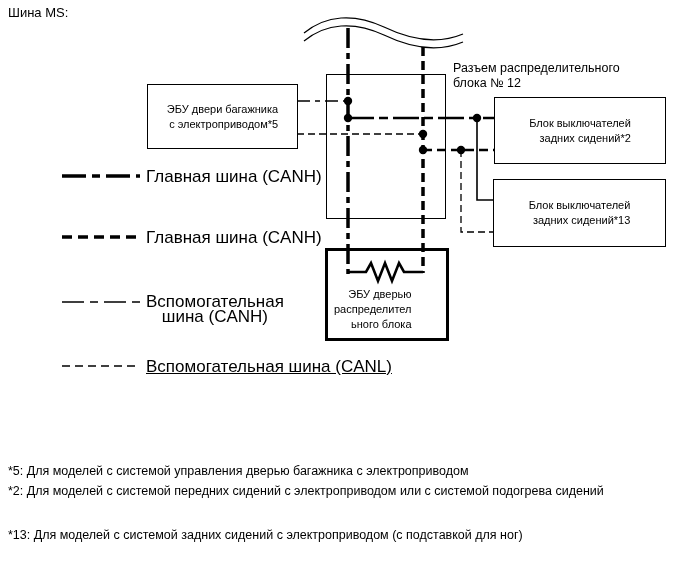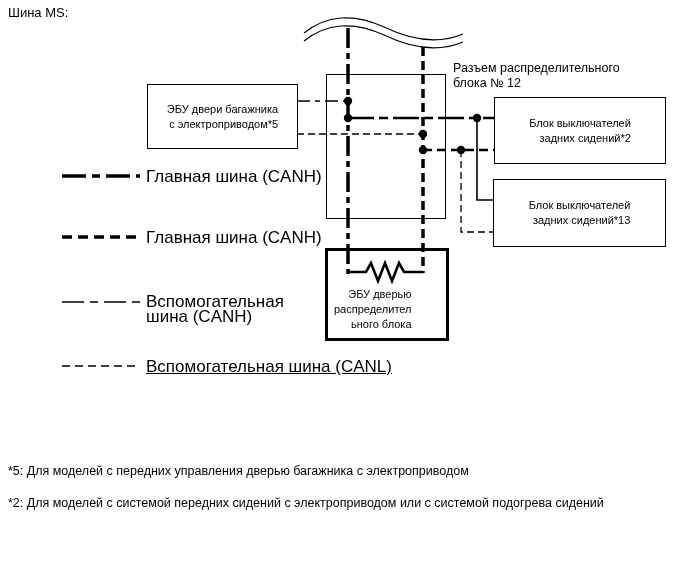--- a/index.html
+++ b/index.html
@@ -31,25 +31,25 @@
   .box-terminator{
     left:325px;top:248px;width:124px;height:93px;
     border-width:3px;
     align-items:flex-end;justify-content:flex-start;
     padding:0 0 6px 6px;
   }
   .connector-label{left:453px;top:61px;}
   .legend-label{position:absolute;left:146px;font-size:17px;line-height:15px;white-space:pre-line;}
   .ll-1{top:169px;}
   .ll-2{top:230px;}
-  .ll-3{top:294px;}
+  .ll-3{top:294px;text-align:center;}
   .ll-4{top:359px;text-decoration:underline;}
   .footnote{position:absolute;left:8px;font-size:12.5px;white-space:nowrap;}
   .fn-1{top:464px;}
-  .fn-2{top:496px;}
+  .fn-2{top:484px;}
   .fn-3{top:528px;}
 </style>
 </head>
 <body>
 
 <div class="stage">
 
   <svg width="691" height="564" viewBox="0 0 691 564">
 
     <path d="M304,33 C326,15 354,13 384,27 C413,41 439,44 463,34" fill="none" stroke="#000" stroke-width="1.2"></path>
@@ -97,16 +97,17 @@
   <div class="dbox box-terminator">ЭБУ дверью
 распределител
 ьного блока</div>
 
   <div class="legend-label ll-1">Главная шина (CANH)</div>
   <div class="legend-label ll-2">Главная шина (CANH)</div>
   <div class="legend-label ll-3">Вспомогательная
 шина (CANH)</div>
   <div class="legend-label ll-4">Вспомогательная шина (CANL)</div>
 
-  <div class="footnote fn-1">*5: Для моделей с передних управления дверью багажника с электроприводом</div>
+  <div class="footnote fn-1">*5: Для моделей с системой управления дверью багажника с электроприводом</div>
   <div class="footnote fn-2">*2: Для моделей с системой передних сидений с электроприводом или с системой подогрева сидений</div>
+  <div class="footnote fn-3">*13: Для моделей с системой задних сидений с электроприводом (с подставкой для ног)</div>
 
 </div>
 
 </body></html>

